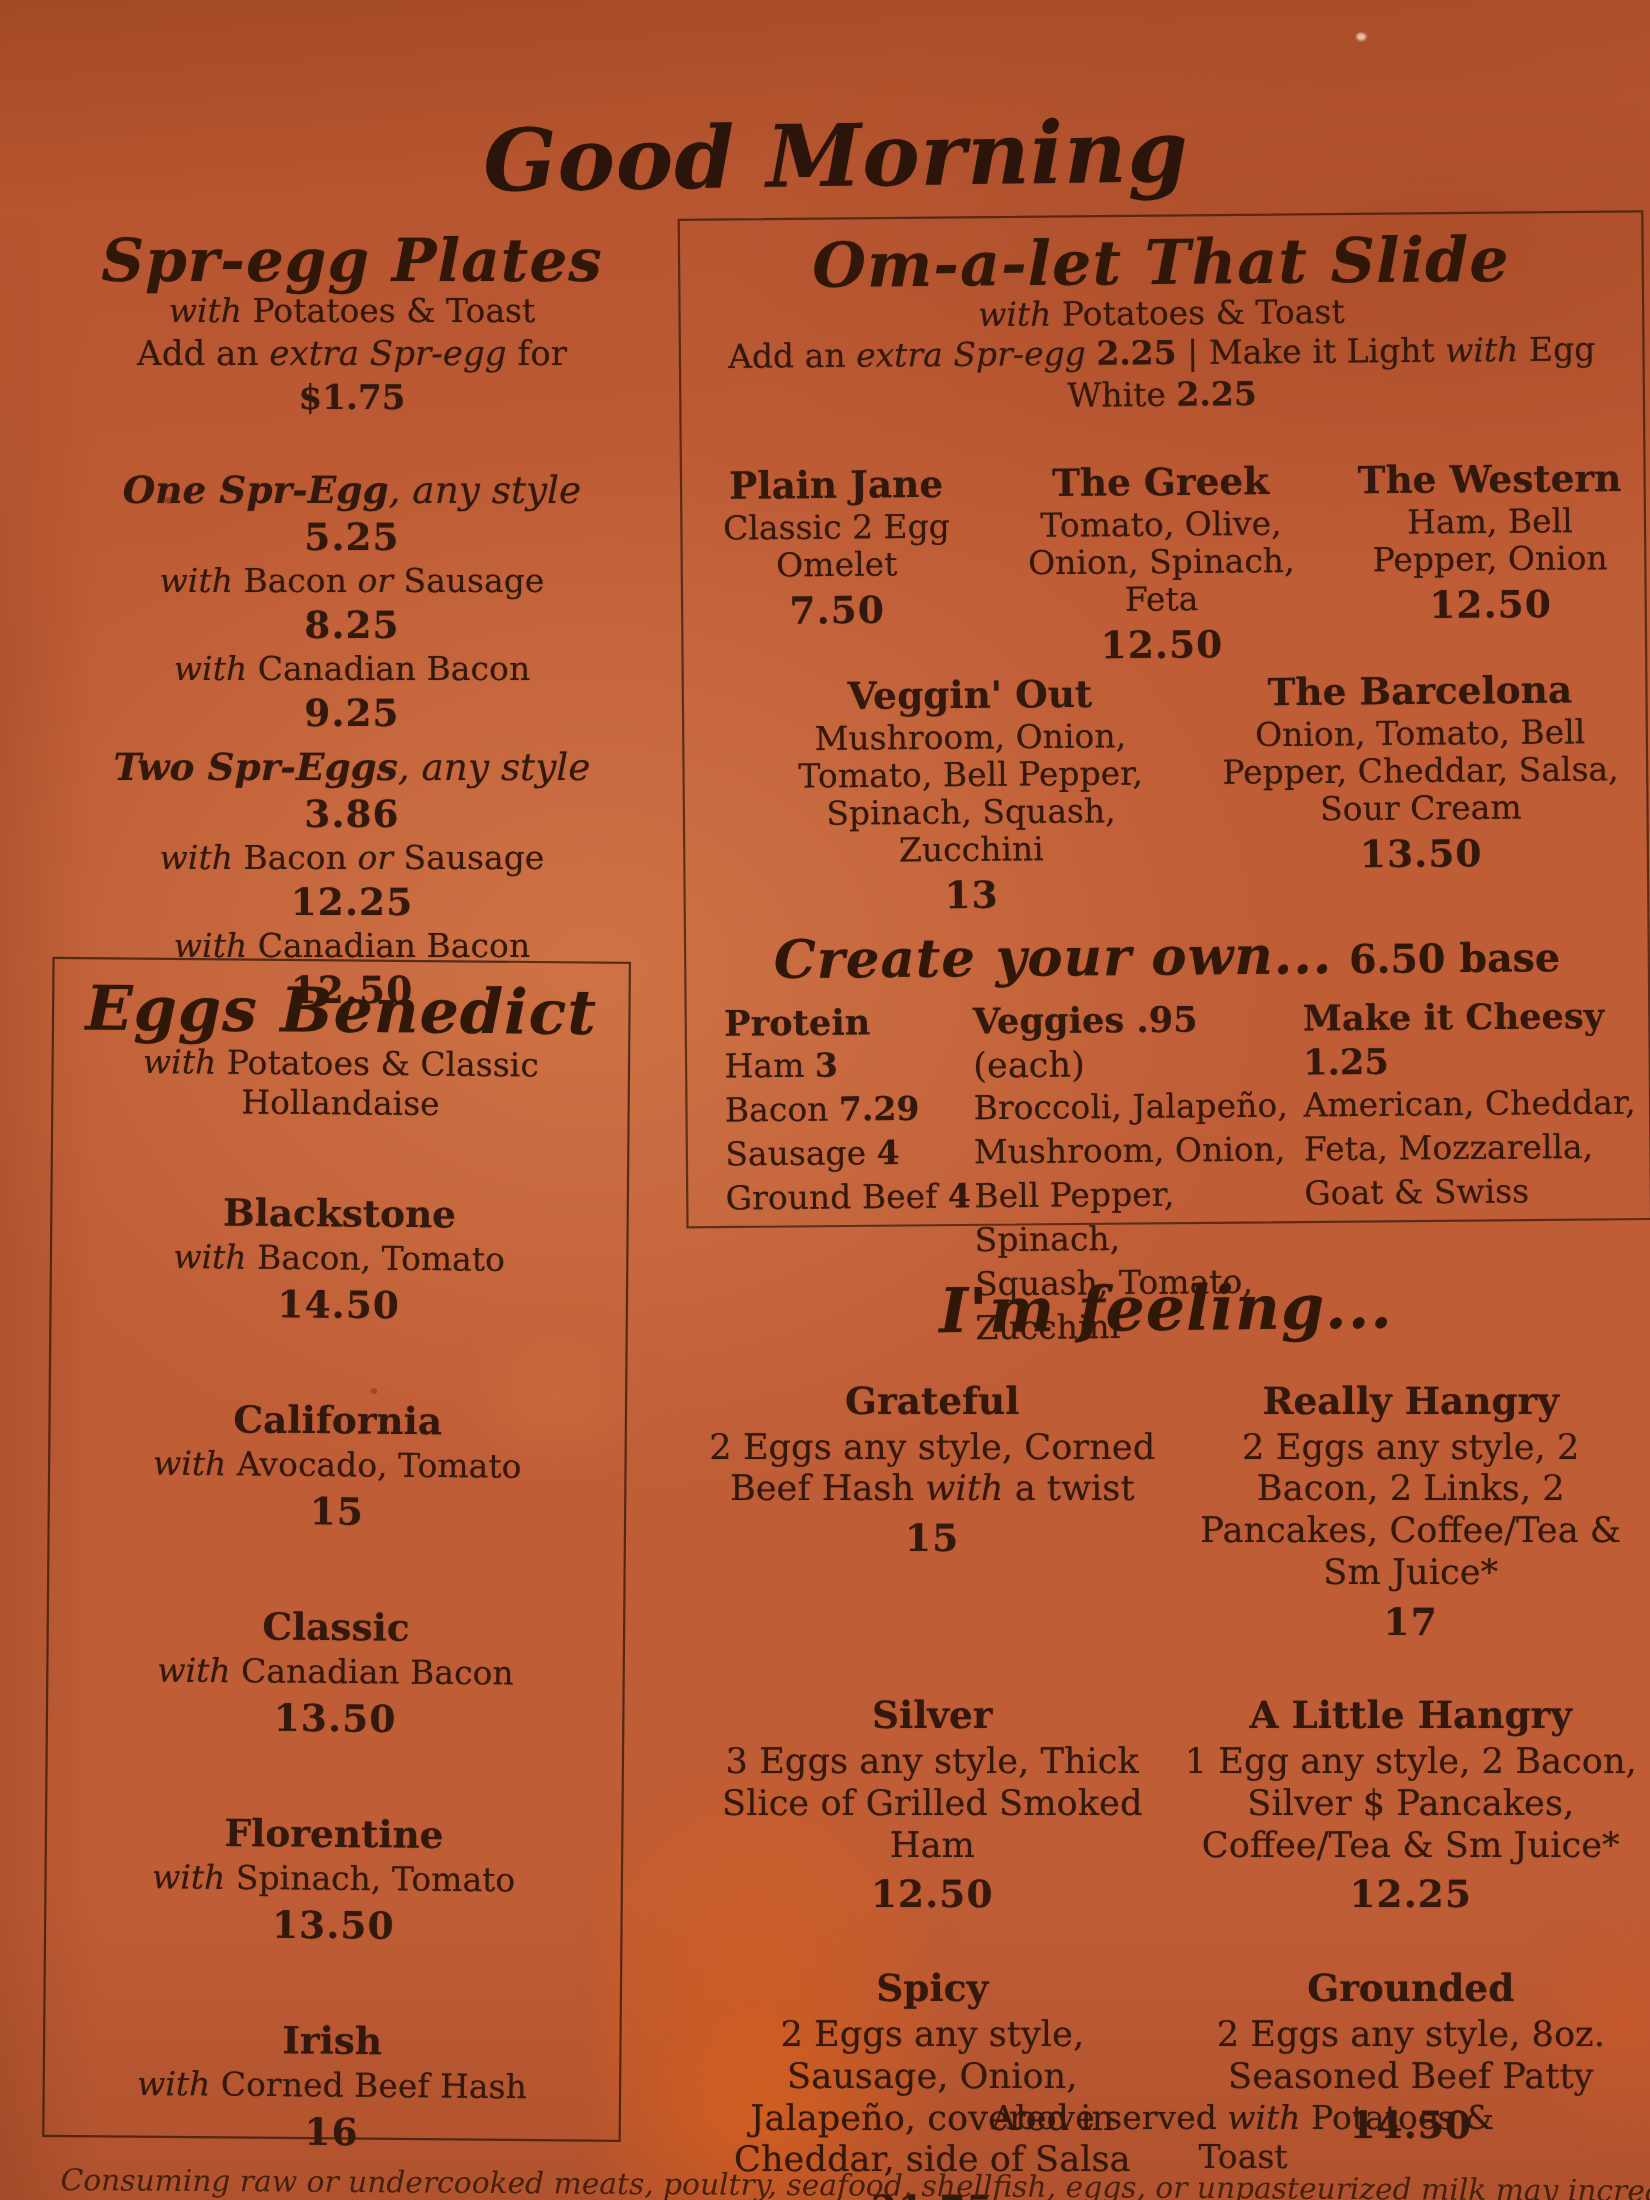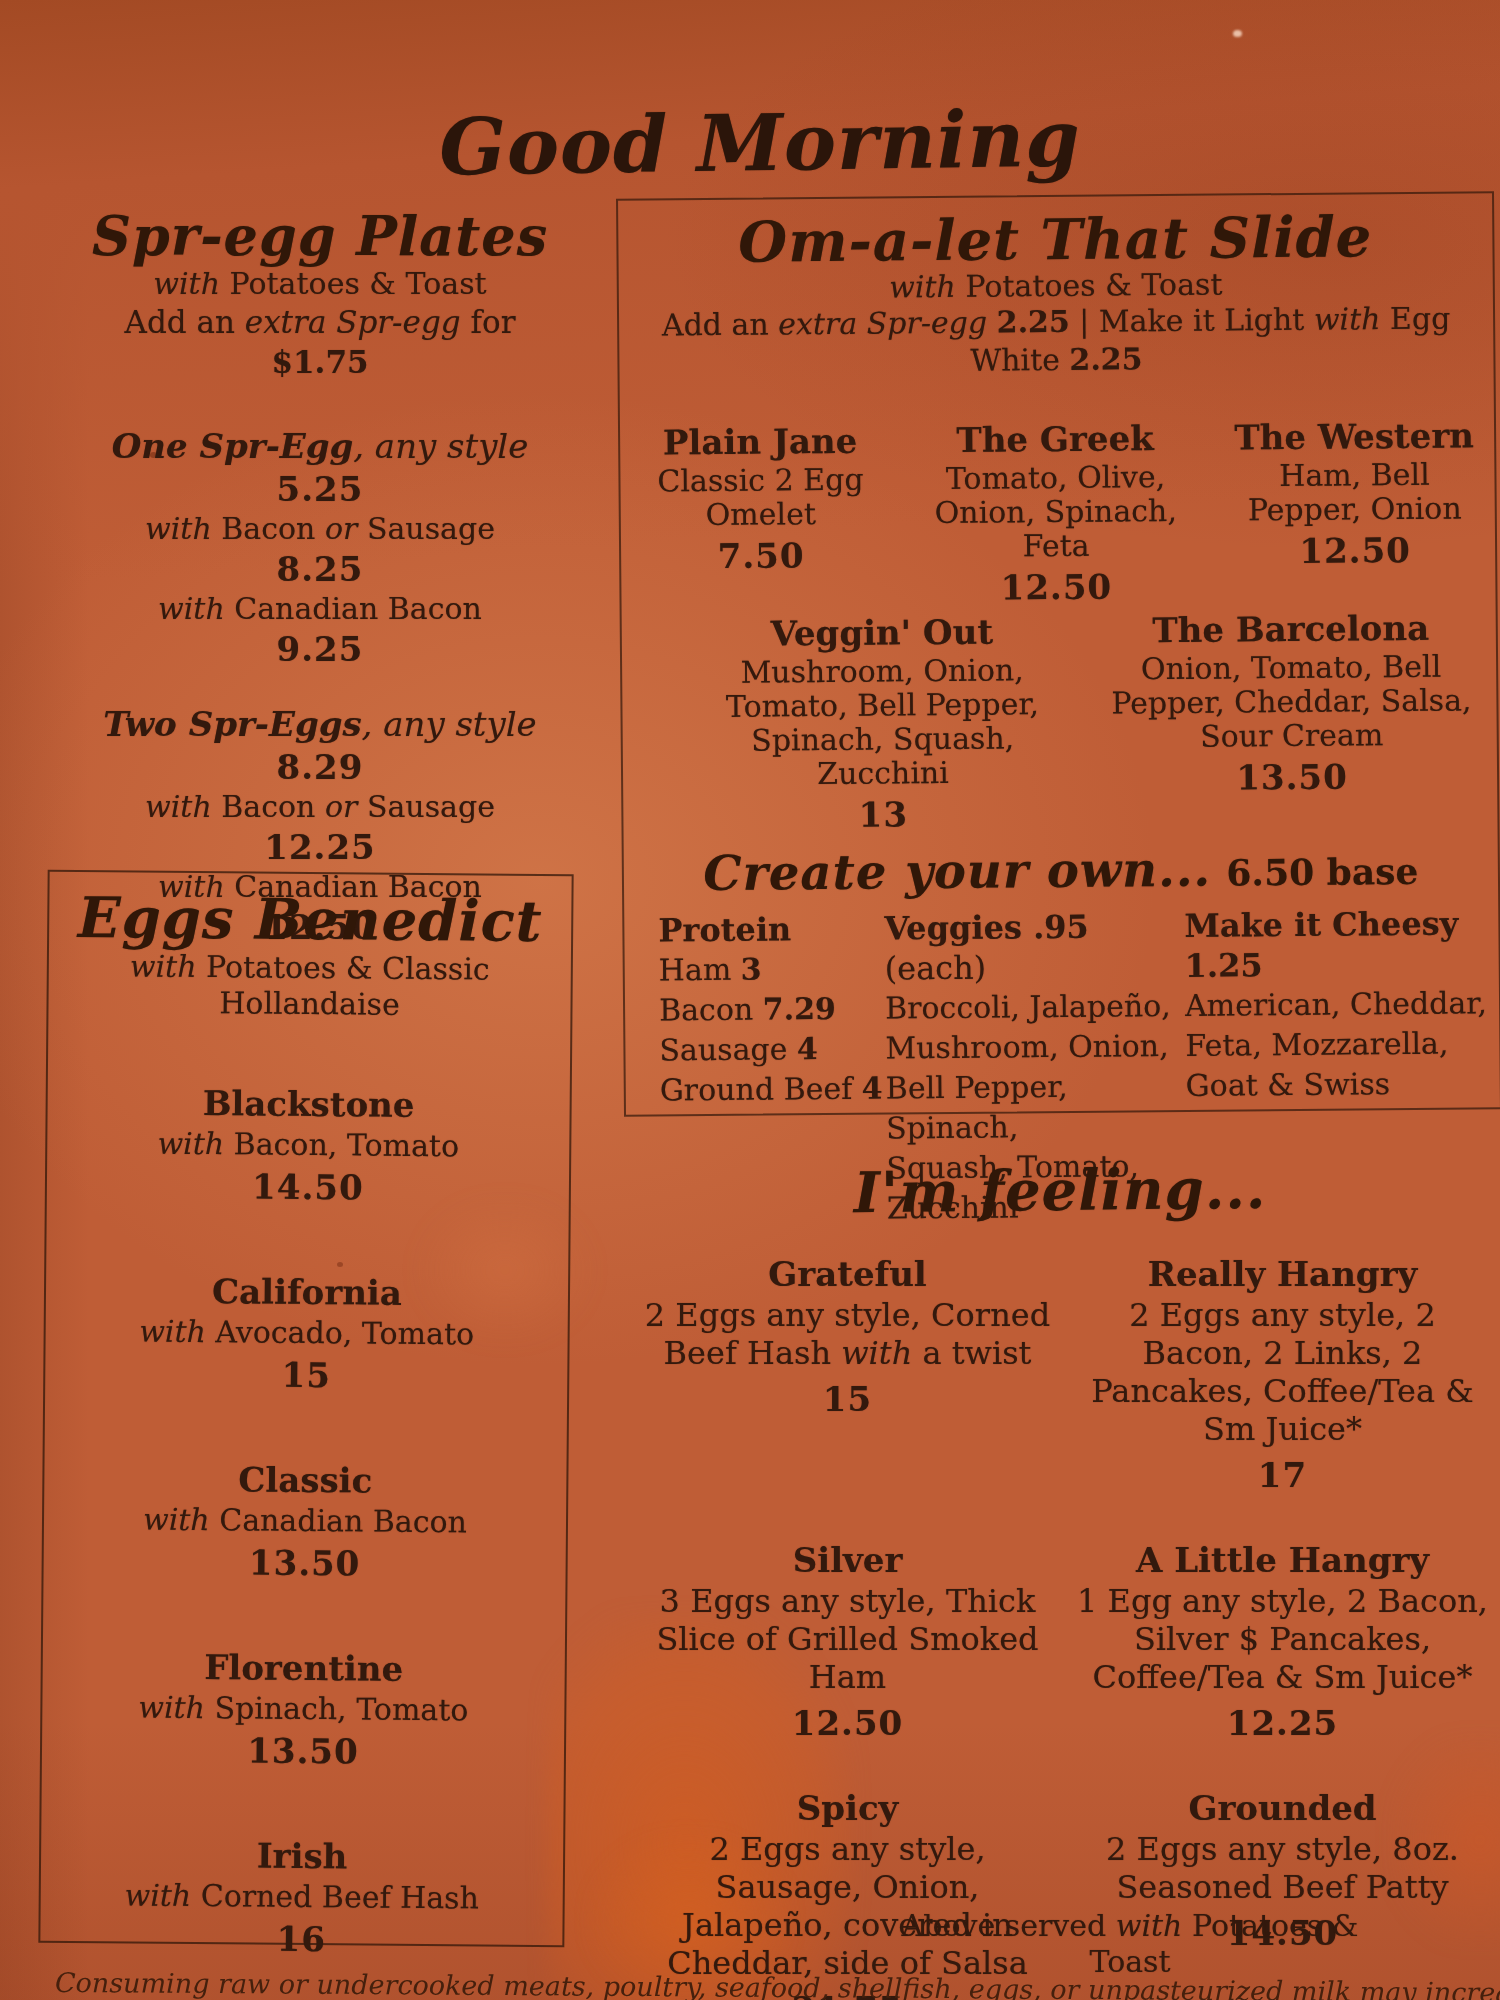--- a/index.html
+++ b/index.html
@@ -24,21 +24,21 @@
     position:absolute;left:430px;top:48px;width:660px;text-align:center;
     font-size:78px;line-height:86px;transform:rotate(-0.8deg);color:#2b150a;
   }
 
   
   .spregg{position:absolute;left:85px;top:206px;width:470px;text-align:center;}
   .spregg .h{font-size:54px;line-height:60px;color:#301708;}
   .spregg .sub{font-size:30px;line-height:36px;}
   .spregg .note{font-size:31px;line-height:40px;}
   .spregg .item{margin-top:42px;}
-  .spregg .item + .item{margin-top:32px;}
+  .spregg .item + .item{margin-top:6px;}
   .spregg .iname{font-size:34px;line-height:44px;font-style:italic;}
   .spregg .price{font-size:34px;line-height:42px;}
   .spregg .desc{font-size:30px;line-height:38px;}
 
   
   .benedict{
     position:absolute;left:43px;top:872px;width:526px;height:1073px;
     border:2px solid rgba(48,23,10,.75);box-sizing:border-box;
     text-align:center;transform:rotate(0.5deg);padding-top:14px;
   }
@@ -137,21 +137,21 @@
     <div class="iname soft"><b>One Spr-Egg</b>, any style</div>
     <div class="price soft">5.25</div>
     <div class="desc soft"><i>with</i> Bacon <i>or</i> Sausage</div>
     <div class="price soft">8.25</div>
     <div class="desc soft"><i>with</i> Canadian Bacon</div>
     <div class="price soft">9.25</div>
   </div>
 
   <div class="item">
     <div class="iname soft"><b>Two Spr-Eggs</b>, any style</div>
-    <div class="price soft">8.29</div>
+    <div class="price soft">3.86</div>
     <div class="desc soft"><i>with</i> Bacon <i>or</i> Sausage</div>
     <div class="price soft">12.25</div>
     <div class="desc soft"><i>with</i> Canadian Bacon</div>
     <div class="price soft">12.50</div>
   </div>
 </section>
 
 <section class="benedict">
   <div class="h script soft">Eggs Benedict</div>
   <div class="sub soft"><i>with</i> Potatoes &amp; Classic Hollandaise</div>

